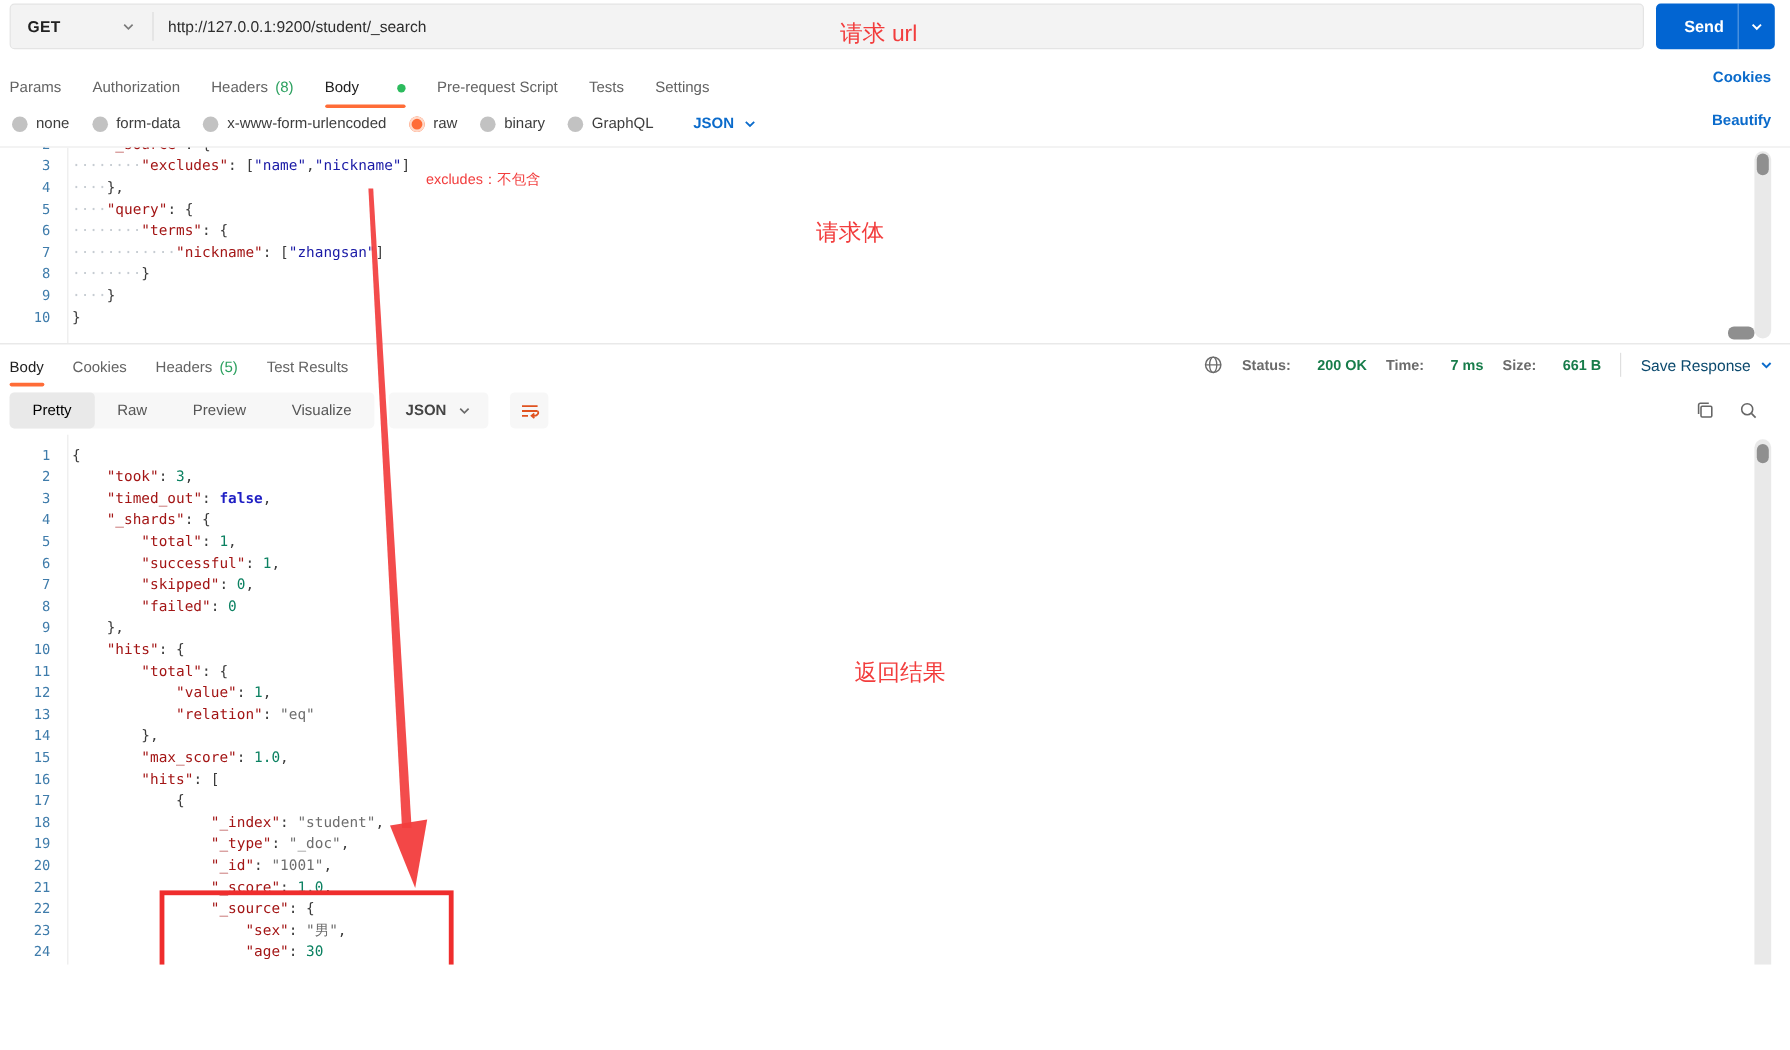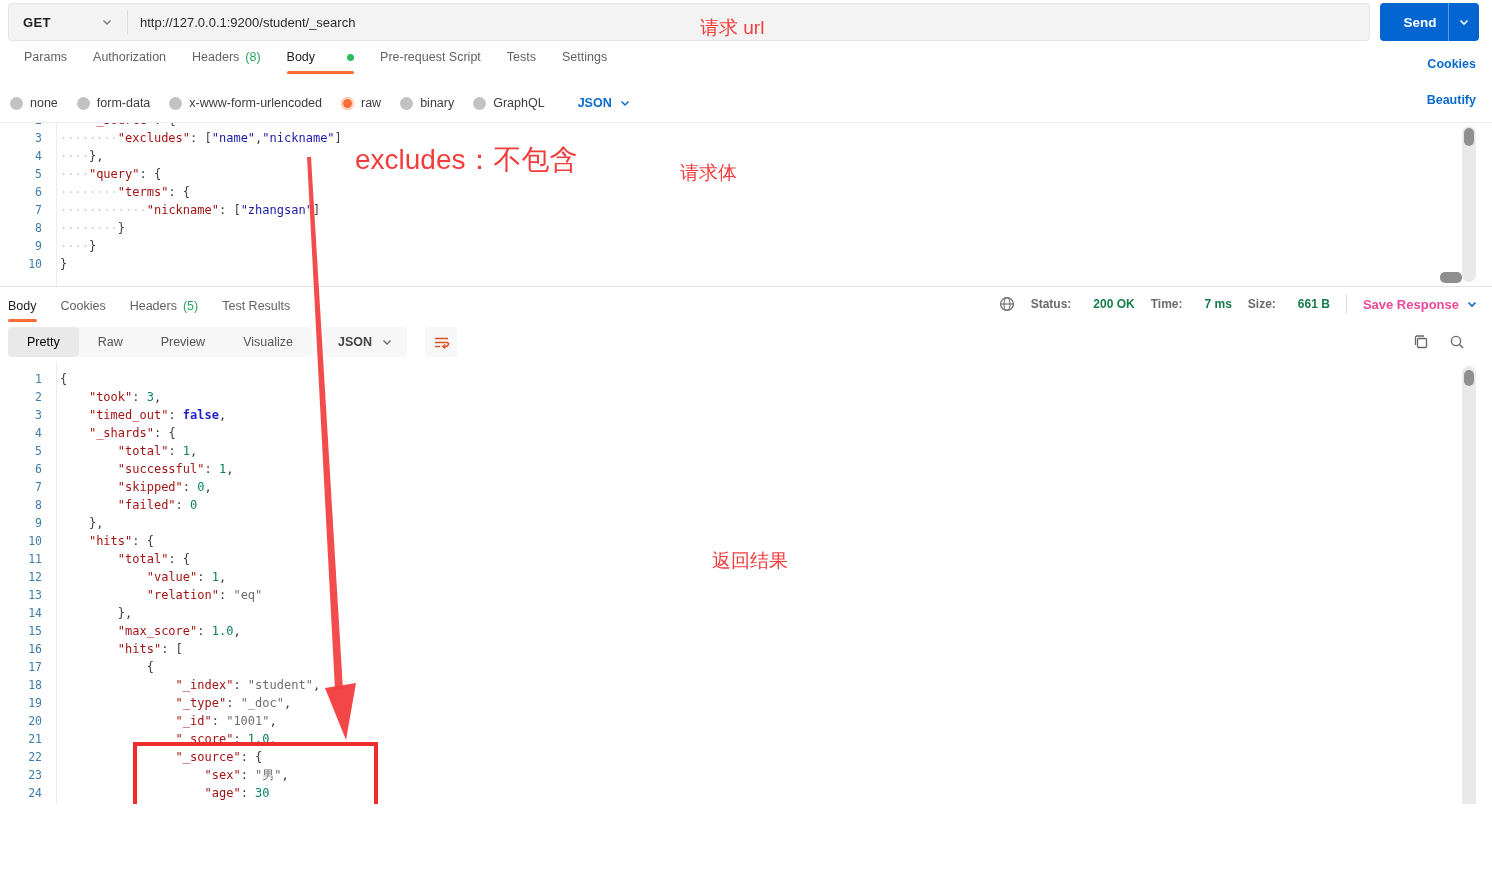--- a/index.html
+++ b/index.html
@@ -15,22 +15,22 @@
   .method-select .m { font-weight:bold; font-size:13px; letter-spacing:.3px; }
   .url-divider { width:1px; height:24px; background:#dcdcdc; }
   .url-text { flex:1; padding-left:12px; font-size:13px; color:#2d2d2d; }
   .send-btn { position:absolute; left:1380px; top:3px; width:99px; height:38px; background:#0265d2;
               border-radius:4px; display:flex; color:#fff; cursor:pointer;padding-left:12px; }
   .send-main { flex:1; display:flex; align-items:center; justify-content:center; font-weight:bold; font-size:13.5px;
                border-right:1px solid rgba(255,255,255,.35); }
   .send-caret { width:30px; display:flex; align-items:center; justify-content:center; }
 
   
-  .tabs-row { position:absolute; left:0; top:40px; width:100%; height:34px; display:flex; align-items:stretch;
-              padding-left:24px; }
+  .tabs-row { position:absolute; left:0; top:56px; width:100%; height:34px; display:flex; align-items:stretch;
+              padding-left:8px; }
   .tab { position:relative; display:flex; align-items:center; gap:6px; margin-right:26px; font-size:12.5px;
          color:#636363; cursor:pointer; white-space:nowrap; }
   .tab.active { color:#212121;gap:32px; }
   .tab.active::after { content:""; position:absolute; left:0; right:0; bottom:0; height:3px;
                        background:#ff6c37; border-radius:2px; }
   .tab .count { color:#2da160; }
   .tab .dot { width:7px; height:7px; border-radius:50%; background:#2cbb5d; }
   .top-link { position:absolute; right:16px; font-size:12.5px; font-weight:bold; color:#0b6bcb; cursor:pointer; }
   .cookies-link { top:57px; }
   .beautify-link { top:93px; }
@@ -72,40 +72,40 @@
 
   
   .resp-meta { position:absolute; left:0; top:290px; width:100%; height:32px; display:flex; align-items:stretch;
                padding-left:8px; }
   .resp-meta .tab { margin-right:24px; }
   .resp-status { position:absolute; right:14px; top:290px; height:28px; display:flex; align-items:center;
                  gap:16px; font-size:12px; color:#6b6b6b; }
   .stat-pair { display:flex; gap:22px;font-weight:bold; }
   .stat-val { color:#177c4a; }
   .meta-div { width:1px; height:20px; background:#dfdfdf; }
-  .save-resp { display:flex; align-items:center; gap:7px; color:#ec4899; font-weight:bold; font-size:13px; cursor:pointer; }
+  .save-resp { display:flex; align-items:center; gap:7px; color:#0c4a6e; font-weight:normal; font-size:13px; cursor:pointer; }
 
   
   .resp-toolbar { position:absolute; left:8px; top:327px; height:30px; display:flex; align-items:center; }
   .segmented { display:flex; background:#f7f7f7; border-radius:4px; height:30px; }
   .segment { display:flex; align-items:center; padding:0 19px; font-size:12.5px; color:#555; cursor:pointer;
              border-radius:4px; }
   .segment.active { background:#e9e9e9; color:#000000; }
   .json-box { display:flex; align-items:center; gap:9px; height:30px; padding:0 14px; margin-left:12px;
               background:#f7f7f7; border-radius:4px; font-size:12.5px; font-weight:bold; color:#444; cursor:pointer; }
   .wrap-box { display:flex; align-items:center; justify-content:center; width:32px; height:30px; margin-left:18px;
               background:#f7f7f7; border-radius:4px; cursor:pointer; }
   .resp-icons { position:absolute; top:333px; display:flex; cursor:pointer; }
   .copy-pos { right:62px; } .search-pos { right:26px; }
 
   
   .ann { position:absolute; color:#f23d3d; font-size:19px; font-weight:500; z-index:60; white-space:nowrap; }
   .ann-url { left:700px; top:15px; }
-  .ann-excludes { left:355px; top:141px; font-size:28px; }
-  .ann-reqbody { left:680px; top:160px; }
+  .ann-excludes { left:355px; top:141px; font-size:12px; }
+  .ann-reqbody { left:680px; top:181px; }
   .ann-result { left:712px; top:548px; }
   .red-box { position:absolute; left:133px; top:742px; width:245px; height:97px; border:4px solid #ef2d2d; z-index:55; }
   .arrow-svg { position:absolute; left:0; top:0; width:1492px; height:875px; z-index:50; pointer-events:none; }
 
   .icon { display:inline-flex; align-items:center; }
 </style>
 </head>
 <body>
 
 <div class="app">

